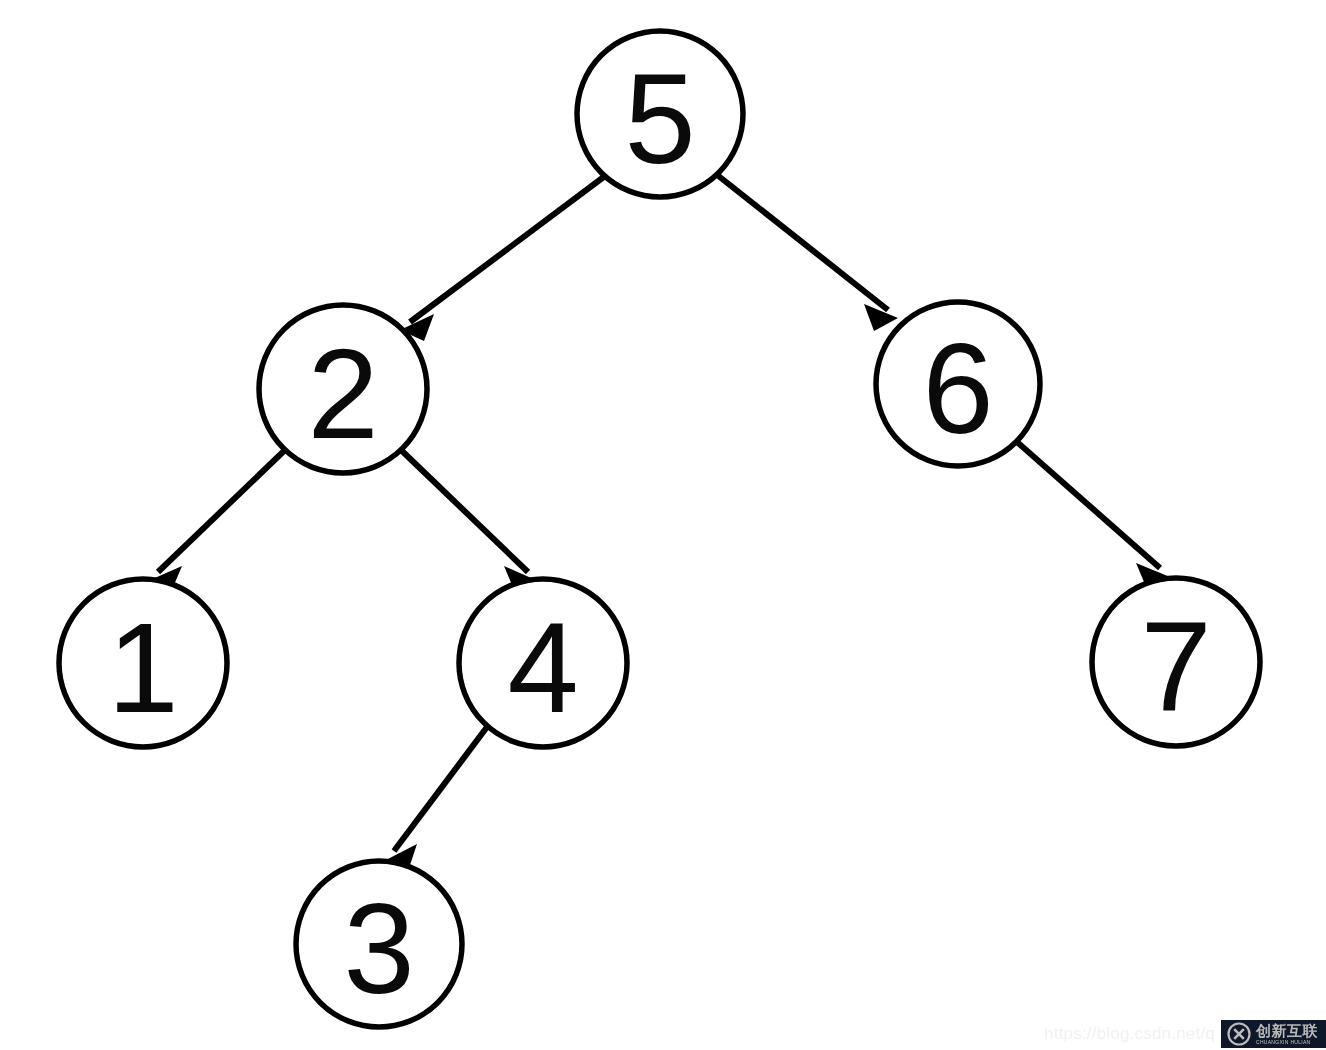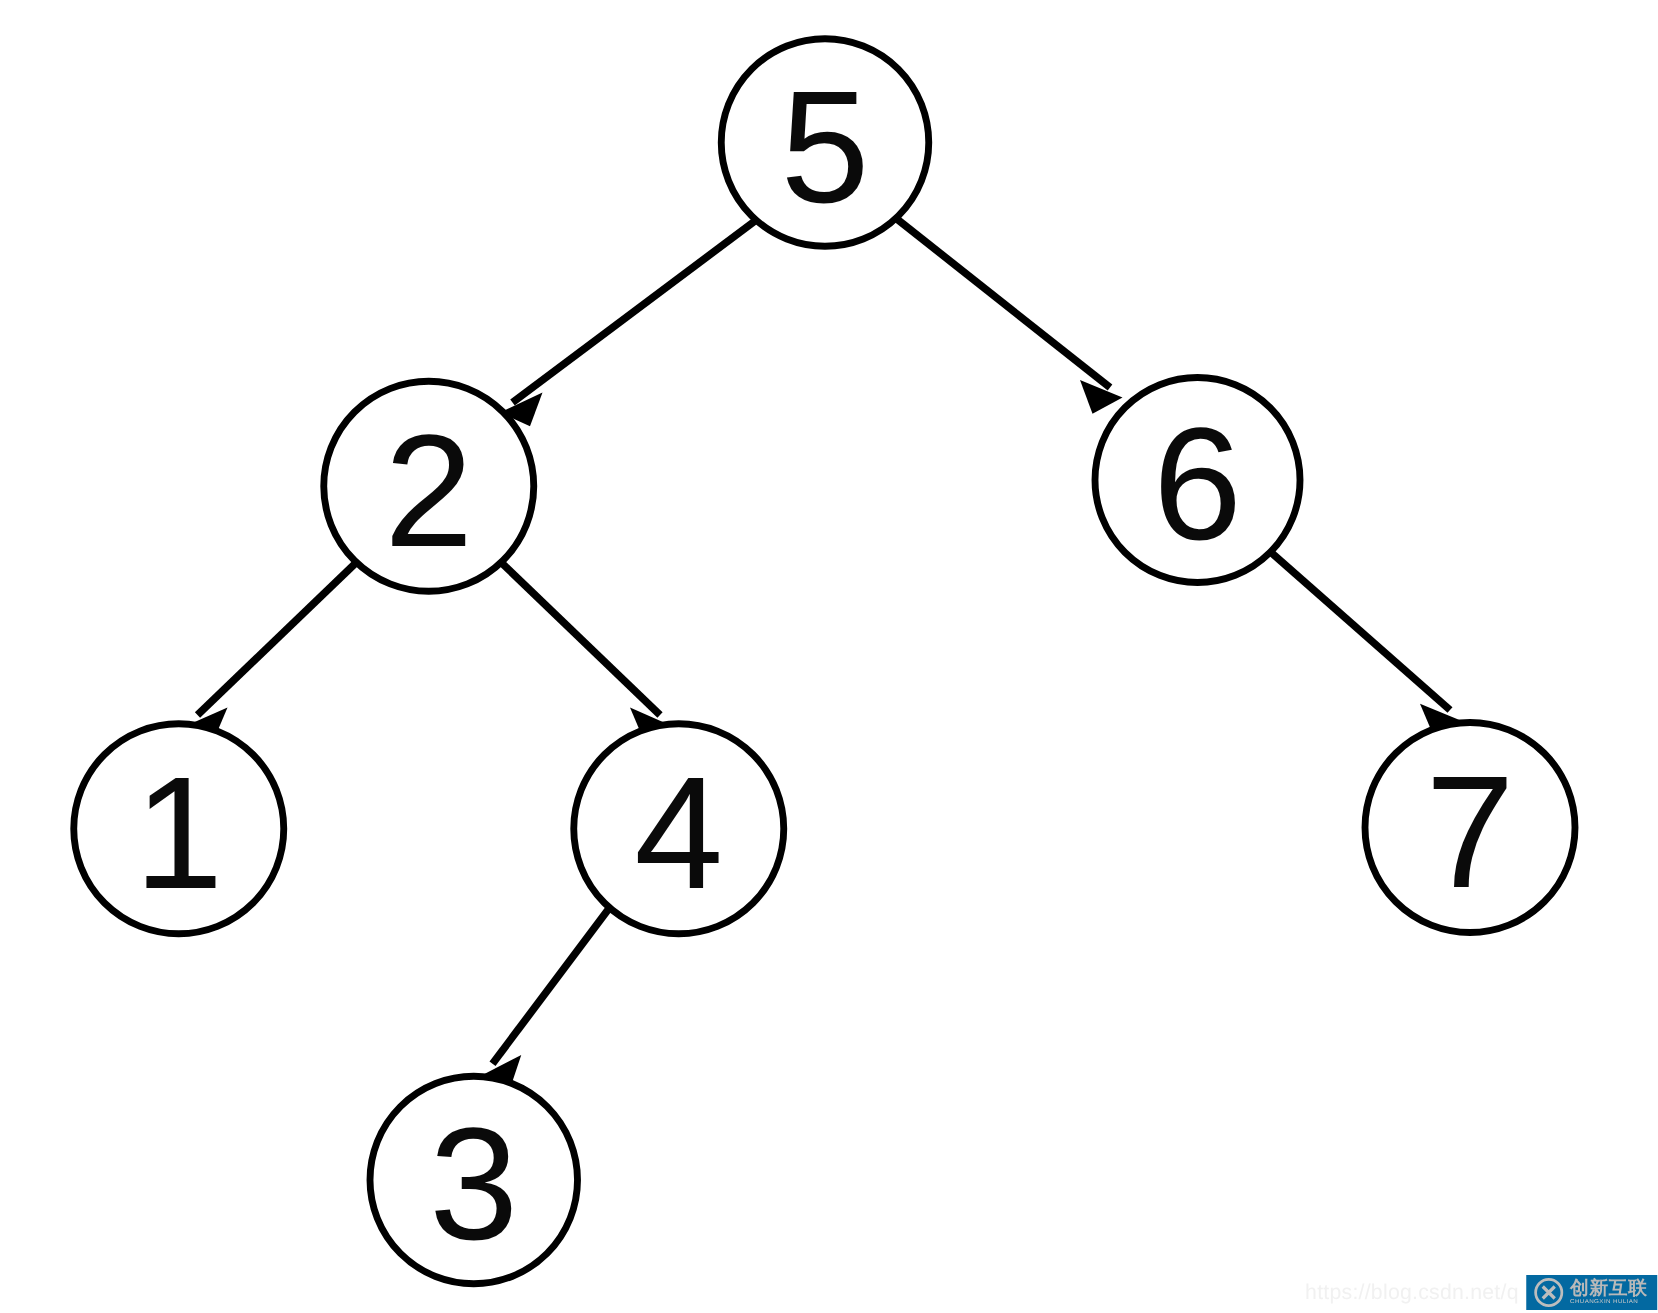--- a/index.html
+++ b/index.html
@@ -56,21 +56,21 @@
     pointer-events: none;
   }
   #watermark-url {
     color: #f1f1f1;
     font-family: "Liberation Sans", sans-serif;
     font-size: 17px;
     letter-spacing: 0.2px;
     white-space: nowrap;
   }
   #watermark-badge {
-    background: #0369a1;
+    background: #0f172a;
     display: flex;
     align-items: center;
     gap: 5px;
     padding: 5px 8px 5px 6px;
     height: 28px;
     box-sizing: border-box;
   }
   #badge-mark {
     width: 24px;
     height: 24px;

